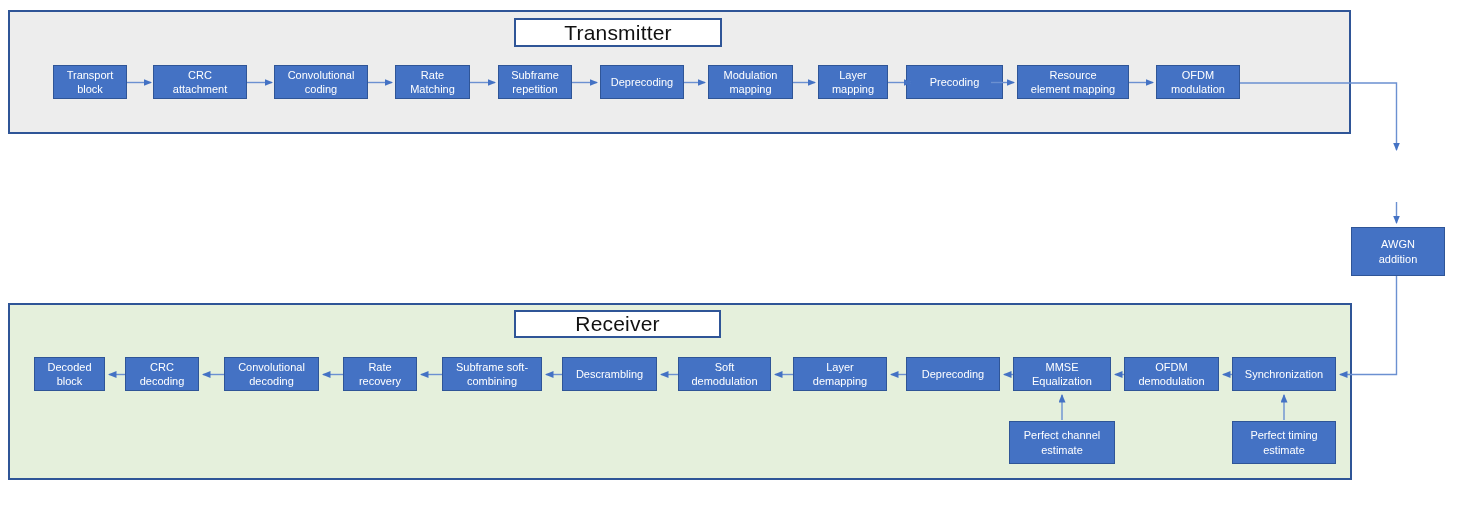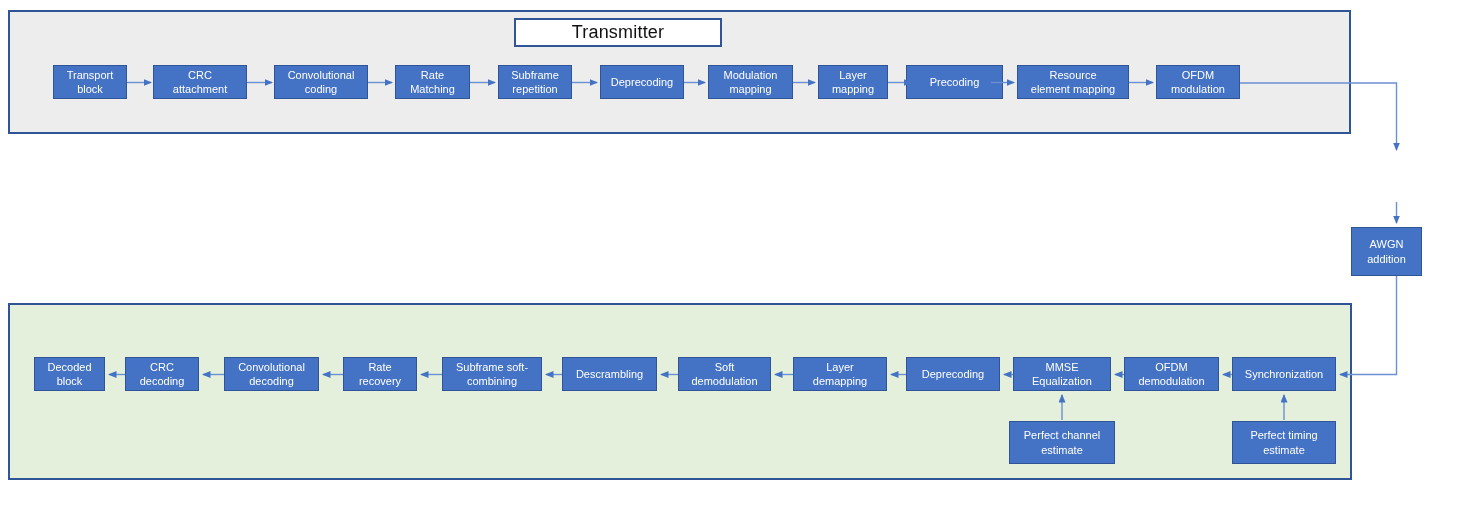--- a/index.html
+++ b/index.html
@@ -6,21 +6,21 @@
   #stage{
     position:relative;width:1457px;height:508px;background:#ffffff;overflow:hidden;
     font-family:"Liberation Sans","DejaVu Sans",sans-serif;
   }
   .container{position:absolute;box-sizing:border-box;border:2px solid #2F5597;}
   #tx-container{left:8px;top:10px;width:1343px;height:124px;background:#EDEDED;}
   #rx-container{left:8px;top:303px;width:1344px;height:177px;background:#E5F0DC;}
   .title-box{
     position:absolute;box-sizing:border-box;background:#ffffff;border:2px solid #2F5597;
     display:flex;align-items:center;justify-content:center;
-    font-size:18px;color:#111111;letter-spacing:.2px;
+    font-size:21px;color:#111111;letter-spacing:.2px;
   }
   #tx-title{left:514px;top:18px;width:208px;height:29px;}
   #rx-title{left:514px;top:310px;width:207px;height:28px;}
   .block{
     position:absolute;box-sizing:border-box;background:#4472C4;border:1px solid #2F5597;
     color:#ffffff;font-size:11px;line-height:1.3;text-align:center;
     display:flex;align-items:center;justify-content:center;
     white-space:pre-line;padding:1px 2px;
   }
   .tx-block{top:65px;height:34px;}
@@ -50,24 +50,25 @@
   <div class="block tx-block" style="left:708px;width:85px;">Modulation
 mapping</div>
   <div class="block tx-block" style="left:818px;width:70px;">Layer
 mapping</div>
   <div class="block tx-block" style="left:906px;width:97px;">Precoding</div>
   <div class="block tx-block" style="left:1017px;width:112px;">Resource
 element mapping</div>
   <div class="block tx-block" style="left:1156px;width:84px;">OFDM
 modulation</div>
 
-  <div class="block" style="left:1351px;top:227px;width:71px;height:49px;">AWGN
+  <div class="block" style="left:1351px;top:227px;width:94px;height:49px;">AWGN
 addition</div>
 
   <div class="container" id="rx-container"></div>
+  <div class="title-box" id="rx-title">Receiver</div>
 
   <div class="block rx-block" style="left:34px;width:71px;">Decoded
 block</div>
   <div class="block rx-block" style="left:125px;width:74px;">CRC
 decoding</div>
   <div class="block rx-block" style="left:224px;width:95px;">Convolutional
 decoding</div>
   <div class="block rx-block" style="left:343px;width:74px;">Rate
 recovery</div>
   <div class="block rx-block" style="left:442px;width:100px;">Subframe soft-

